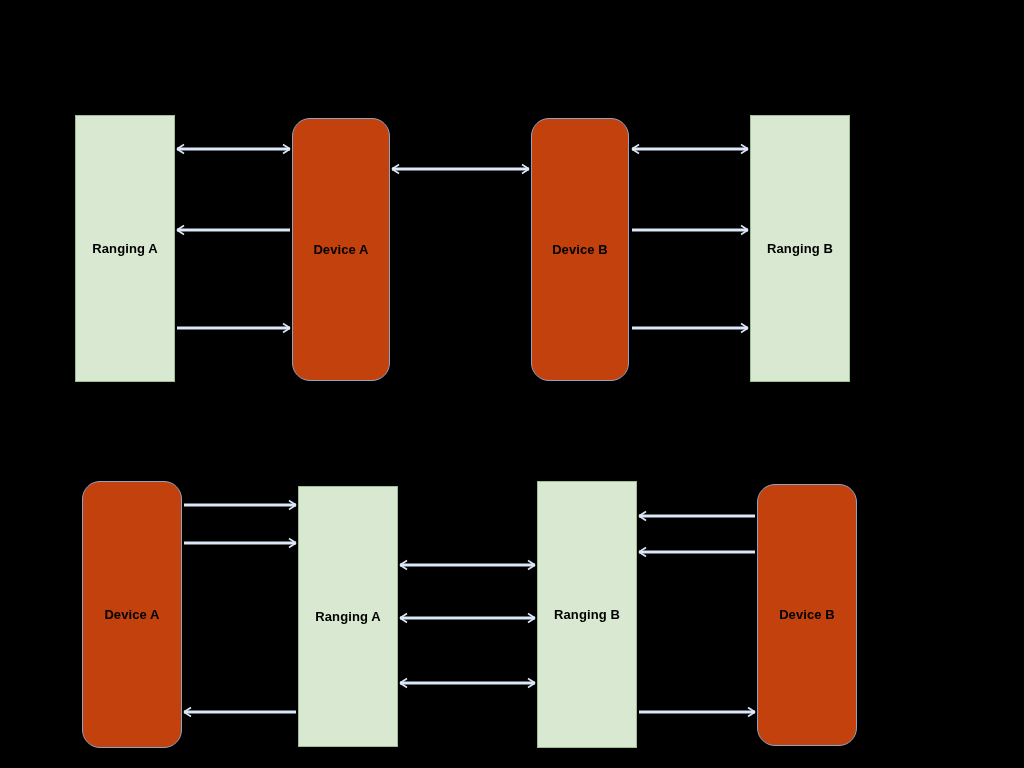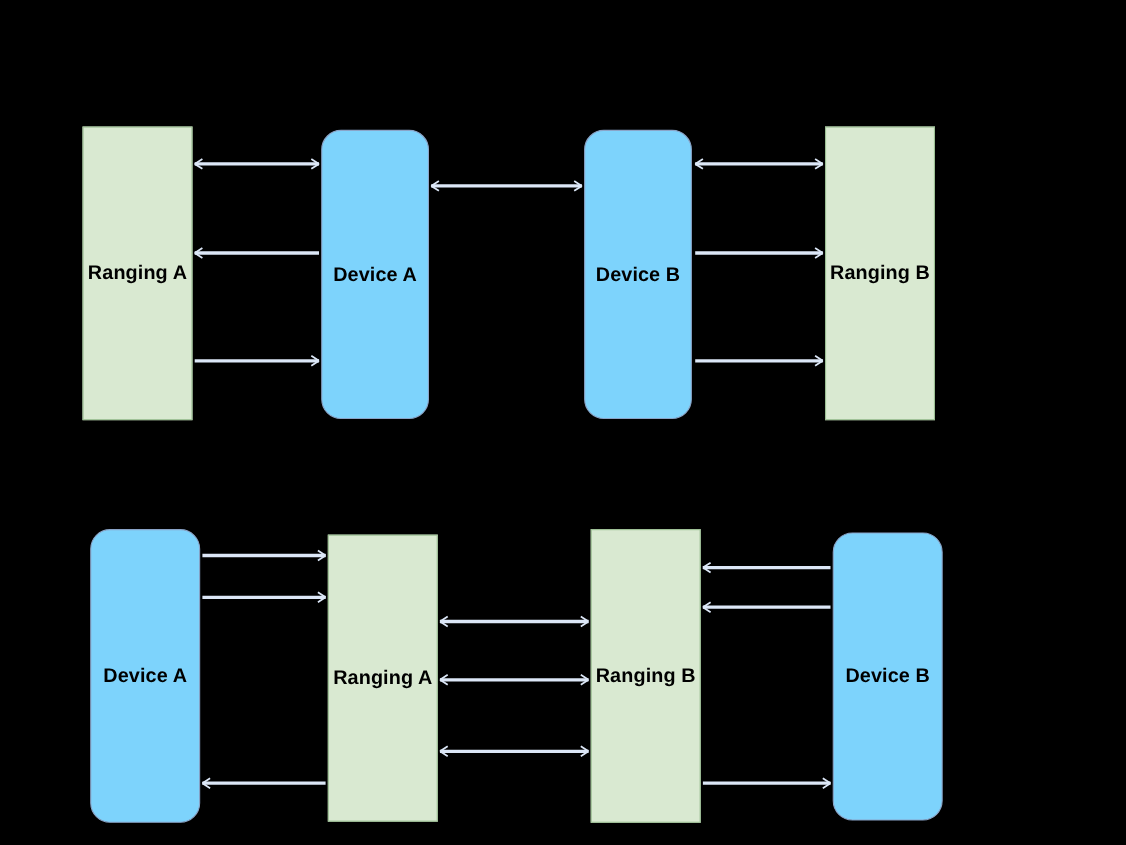--- a/index.html
+++ b/index.html
@@ -22,26 +22,26 @@
     display: flex;
     align-items: center;
     justify-content: center;
     border: 1px solid #8aa4c8;
   }
   .node.green {
     background: #d9e9d1;
     border-color: #9bbf93;
   }
   .node.blue {
-    background: #7dd3fc;
+    background: #c2410c;
     border-color: #8aa4c8;
     border-radius: 18px;
   }
   .node-label {
-    font-size: 18px;
+    font-size: 13px;
     font-weight: bold;
     color: #000000;
     letter-spacing: 0.1px;
     line-height: 1.2;
     text-align: center;
     user-select: none;
   }
   .conn {
     position: absolute;
     pointer-events: none;

